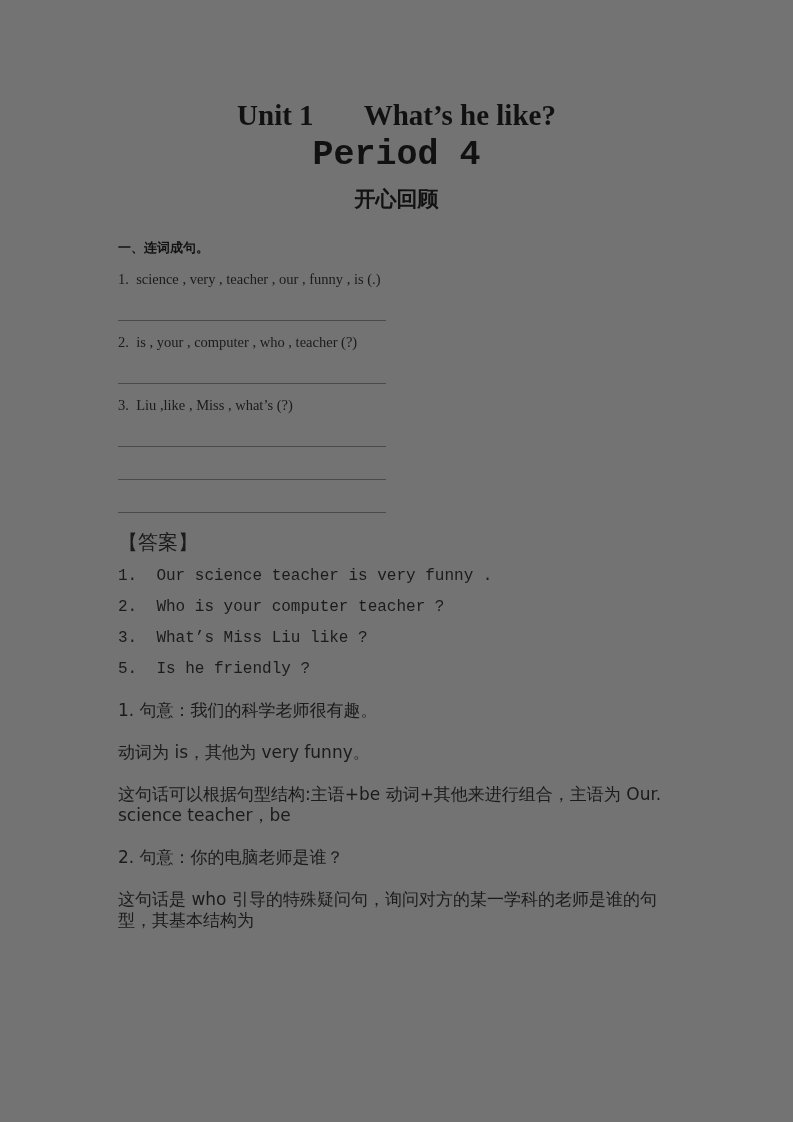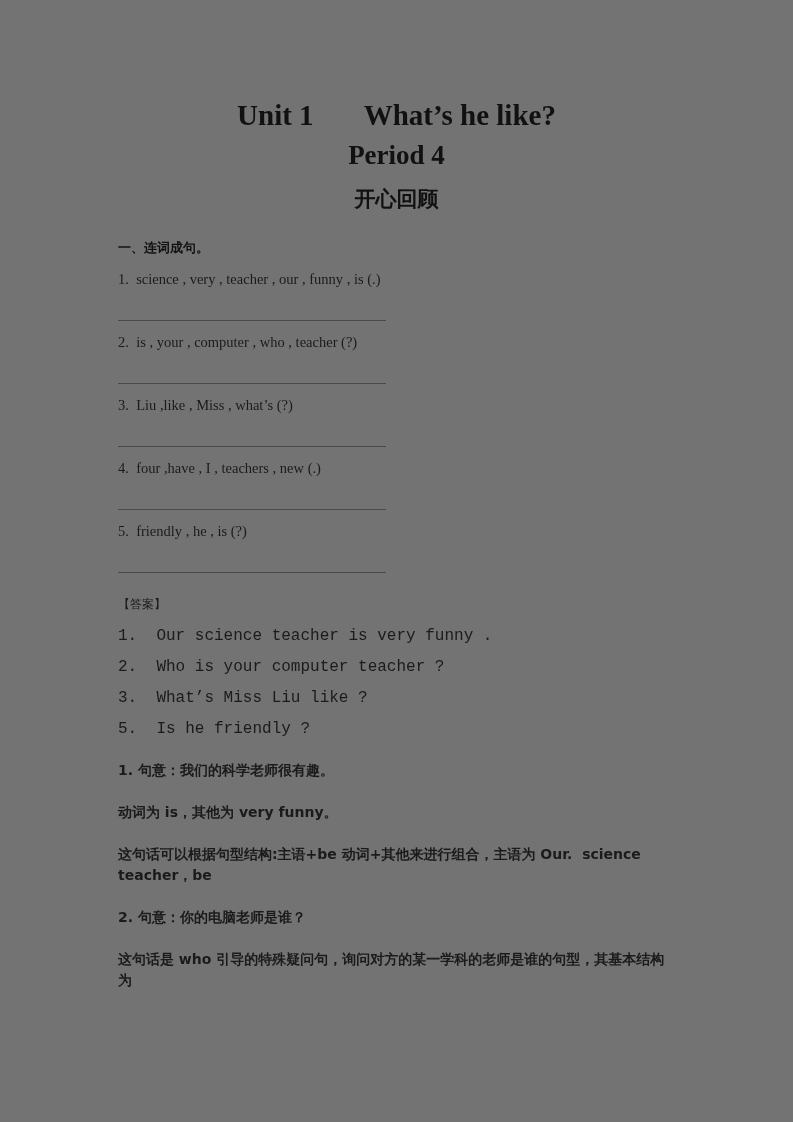--- a/index.html
+++ b/index.html
@@ -21,23 +21,23 @@
   .title-block { text-align: center; color: #111; }
   .title-line1 {
     font-family: "Liberation Serif", serif;
     font-weight: bold;
     font-size: 29px;
     line-height: 35px;
     white-space: pre;
   }
   .title-gap { display: inline-block; width: 50px; }
   .title-line2 {
-    font-family: Liberation Serif, serif;
+    font-family: Liberation Mono, monospace;
     font-weight: bold;
-    font-size: 27px;
+    font-size: 35px;
     line-height: 35px;
     margin-top: 5px;
   }
   
   .section-heading {
     margin-top: 14px;
     font-family: "DejaVu Sans", sans-serif;
     font-weight: bold;
     font-size: 21px;
     line-height: 25px;
@@ -63,45 +63,44 @@
   .blank-line {
     margin-top: 32px;
     width: 268px;
     height: 0;
     border-bottom: 1.4px solid #4a4a4a;
   }
   .blank-line + .exercise-item { margin-top: 12px; }
   
   .answers-label {
     margin-top: 20px;
-    font-family: Liberation Serif, serif;
-    font-size: 12px;
+    font-family: Liberation Mono, monospace;
+    font-size: 20px;
     line-height: 22px;
   }
   .answer-item {
     margin-top: 11px;
     font-family: Liberation Mono, monospace;
     font-size: 16px;
     line-height: 20px;
     white-space: pre-wrap;
   }
   
   .analysis-label {
     margin-top: 18px;
     font-family: "DejaVu Sans", sans-serif;
     font-size: 16px;
     line-height: 22px;
   }
   .analysis-line {
     margin-top: 21px;
     font-family: "DejaVu Sans", sans-serif;
-    font-size: 14px;
+    font-size: 17px;
     line-height: 21px;
     white-space: pre-wrap;
-    font-weight: bold;
   }
 </style>
 </head>
 <body>
 
 <div class="page">
   <div class="content">
 
     <div class="title-block">
       <div class="title-line1"><span>Unit 1</span><span class="title-gap"></span><span>What’s he like?</span></div>
@@ -114,24 +113,22 @@
 
     <div class="exercise-item">1.  science , very , teacher , our , funny , is (.)</div>
     <div class="blank-line"></div>
 
     <div class="exercise-item">2.  is , your , computer , who , teacher (?)</div>
     <div class="blank-line"></div>
 
     <div class="exercise-item">3.  Liu ,like , Miss , what’s (?)</div>
     <div class="blank-line"></div>
 
-    <div class="exercise-item">4.  four ,have , I , teachers , new (.)</div>
     <div class="blank-line"></div>
 
-    <div class="exercise-item">5.  friendly , he , is (?)</div>
     <div class="blank-line"></div>
 
     <div class="answers-label">【答案】</div>
 
     <div class="answer-item">1.  Our science teacher is very funny .</div>
     <div class="answer-item">2.  Who is your computer teacher ?</div>
     <div class="answer-item">3.  What’s Miss Liu like ?</div>
     <div class="answer-item">5.  Is he friendly ?</div>
 
 

